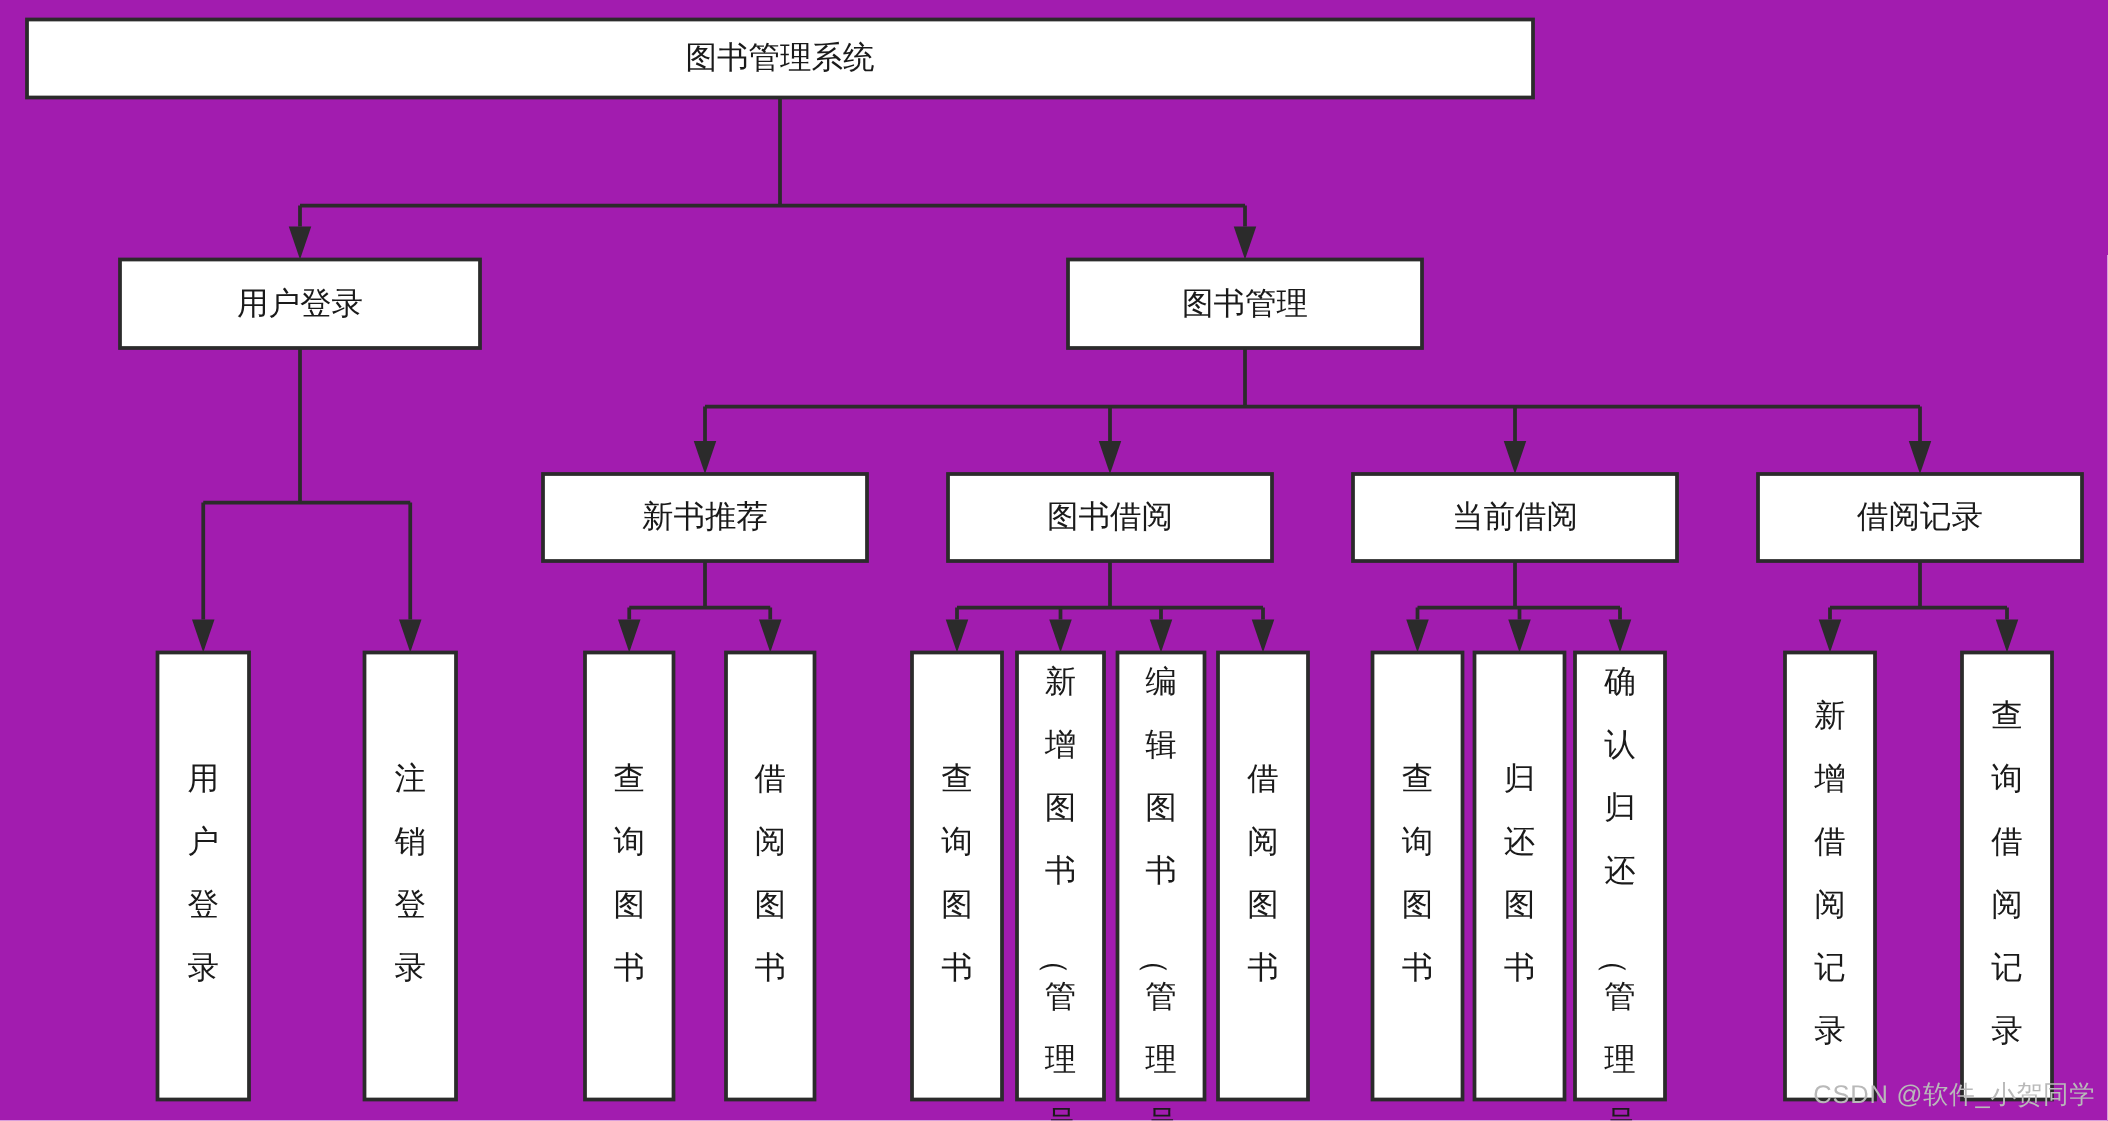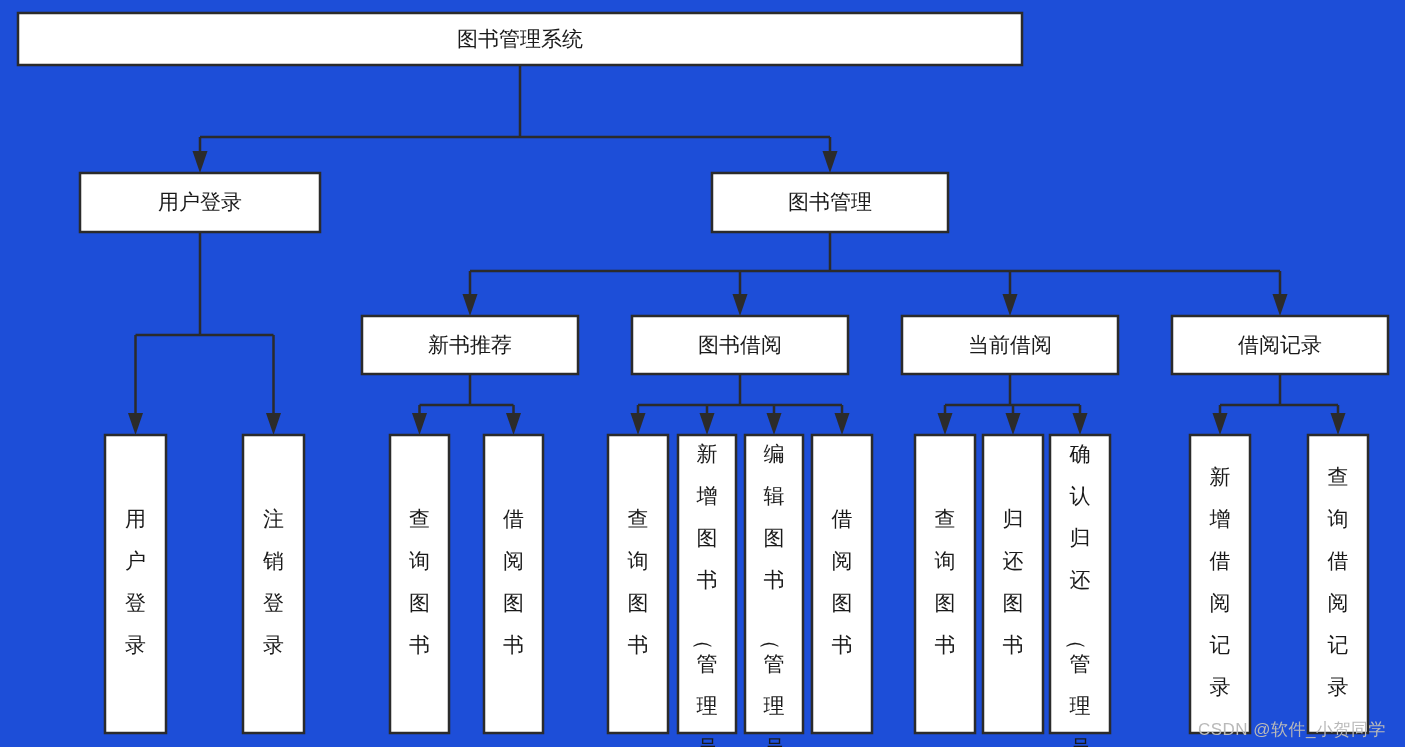--- a/index.html
+++ b/index.html
@@ -7,21 +7,21 @@
     padding: 0;
     background: #ffffff;
   }
   body {
     font-family: "Liberation Sans", "DejaVu Sans", sans-serif;
   }
   #stage {
     position: relative;
     width: 1405px;
     height: 747px;
-    background: #1d4ed8;
+    background: #a21caf;
     overflow: hidden;
   }
   svg#diagram {
     position: absolute;
     left: 0;
     top: 0;
     width: 1405px;
     height: 747px;
   }
   .node-rect {
@@ -47,21 +47,21 @@
     dominant-baseline: middle;
   }
   .node-label-v {
     font-family: "Liberation Sans", "DejaVu Sans", sans-serif;
     font-size: 21px;
     fill: #1a1a1a;
     text-anchor: middle;
   }
   .watermark {
     position: absolute;
-    right: 19px;
+    right: 8px;
     bottom: 6px;
     font-family: "Liberation Sans", "DejaVu Sans", sans-serif;
     font-size: 17px;
     color: #b9b9b9;
     letter-spacing: 0.5px;
     white-space: nowrap;
     pointer-events: none;
   }
 </style>
 </head>

